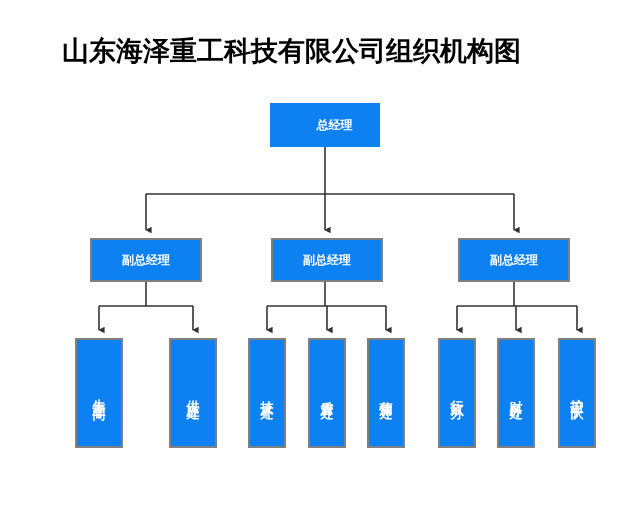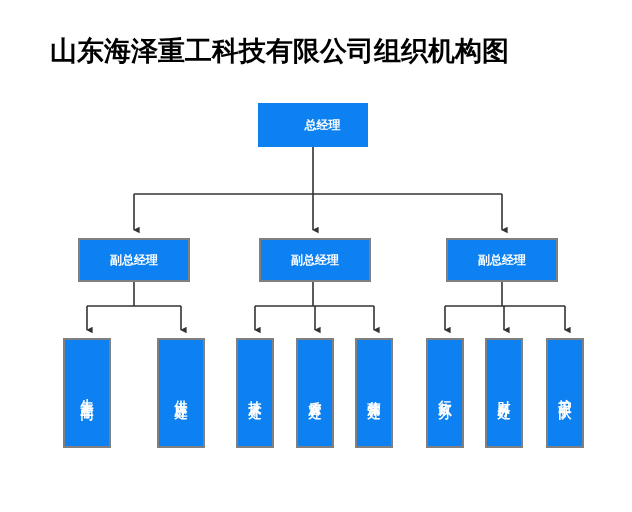--- a/index.html
+++ b/index.html
@@ -10,21 +10,21 @@
   body {
     width: 632px;
     height: 512px;
     position: relative;
     overflow: hidden;
     font-family: "DejaVu Sans", "Liberation Sans", sans-serif;
   }
 
   #org-chart {
     position: absolute;
-    left: 0;
+    left: 12px;
     top: 0;
     width: 574px;
     height: 512px;
   }
 
   .chart-title {
     position: absolute;
     left: 50px;
     top: 34px;
     font-size: 27px;

